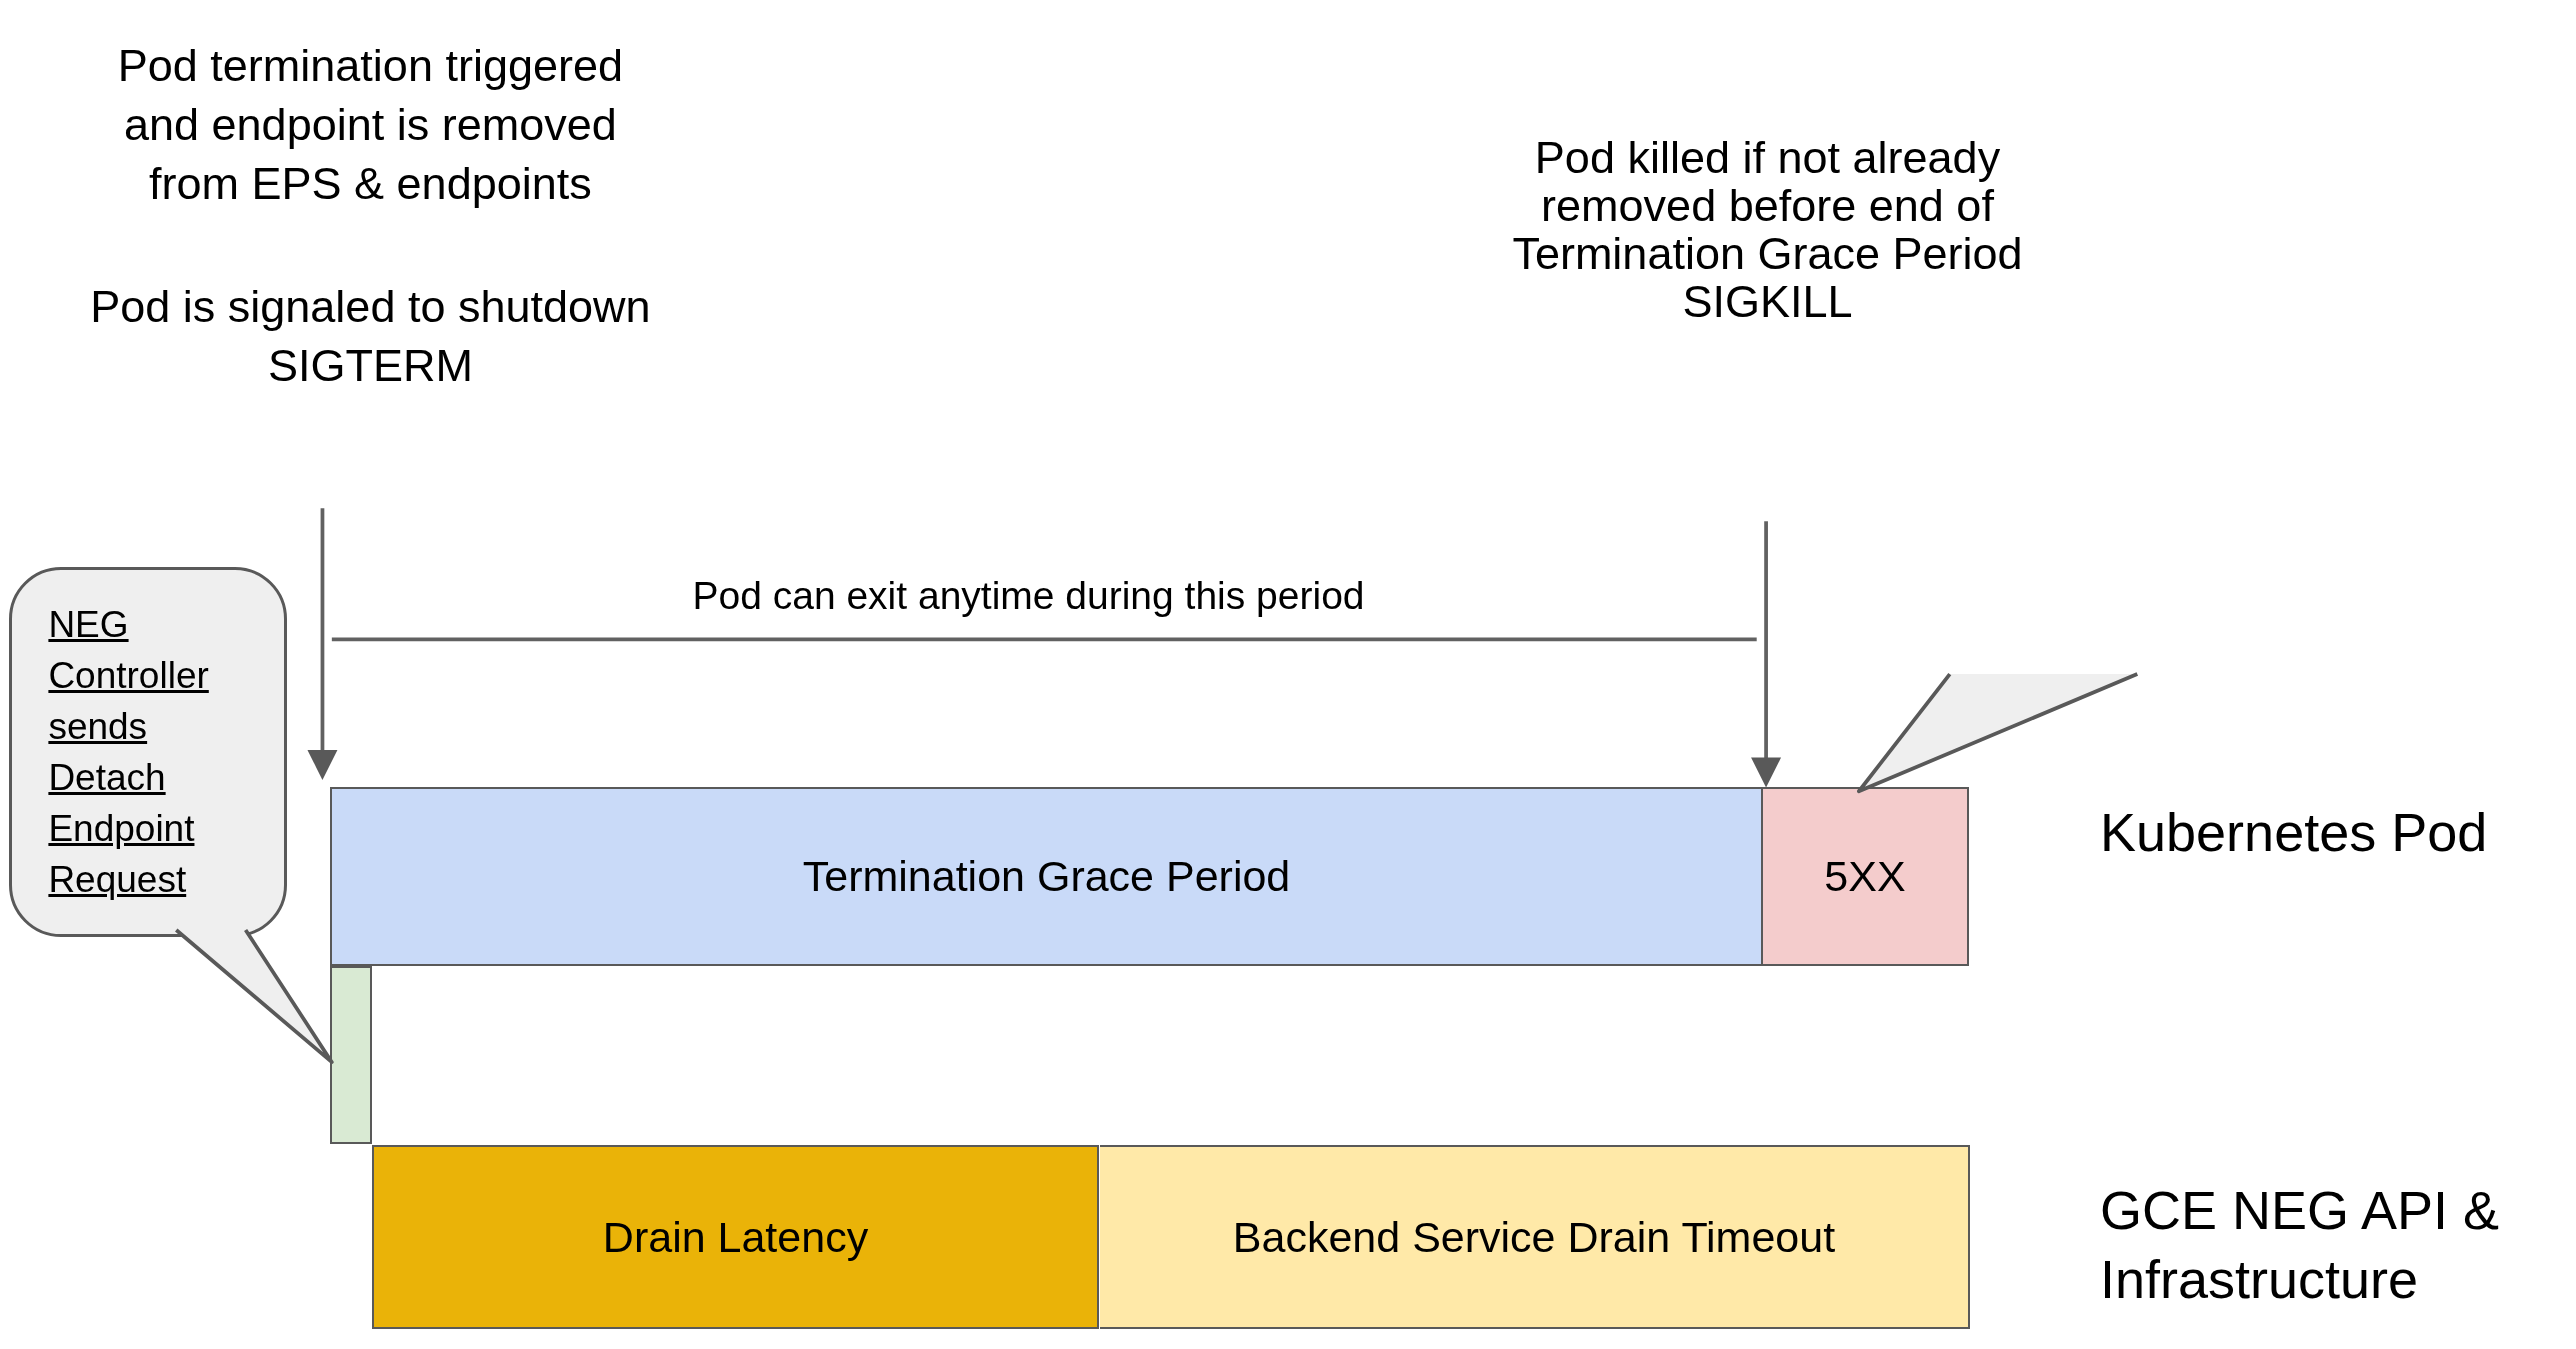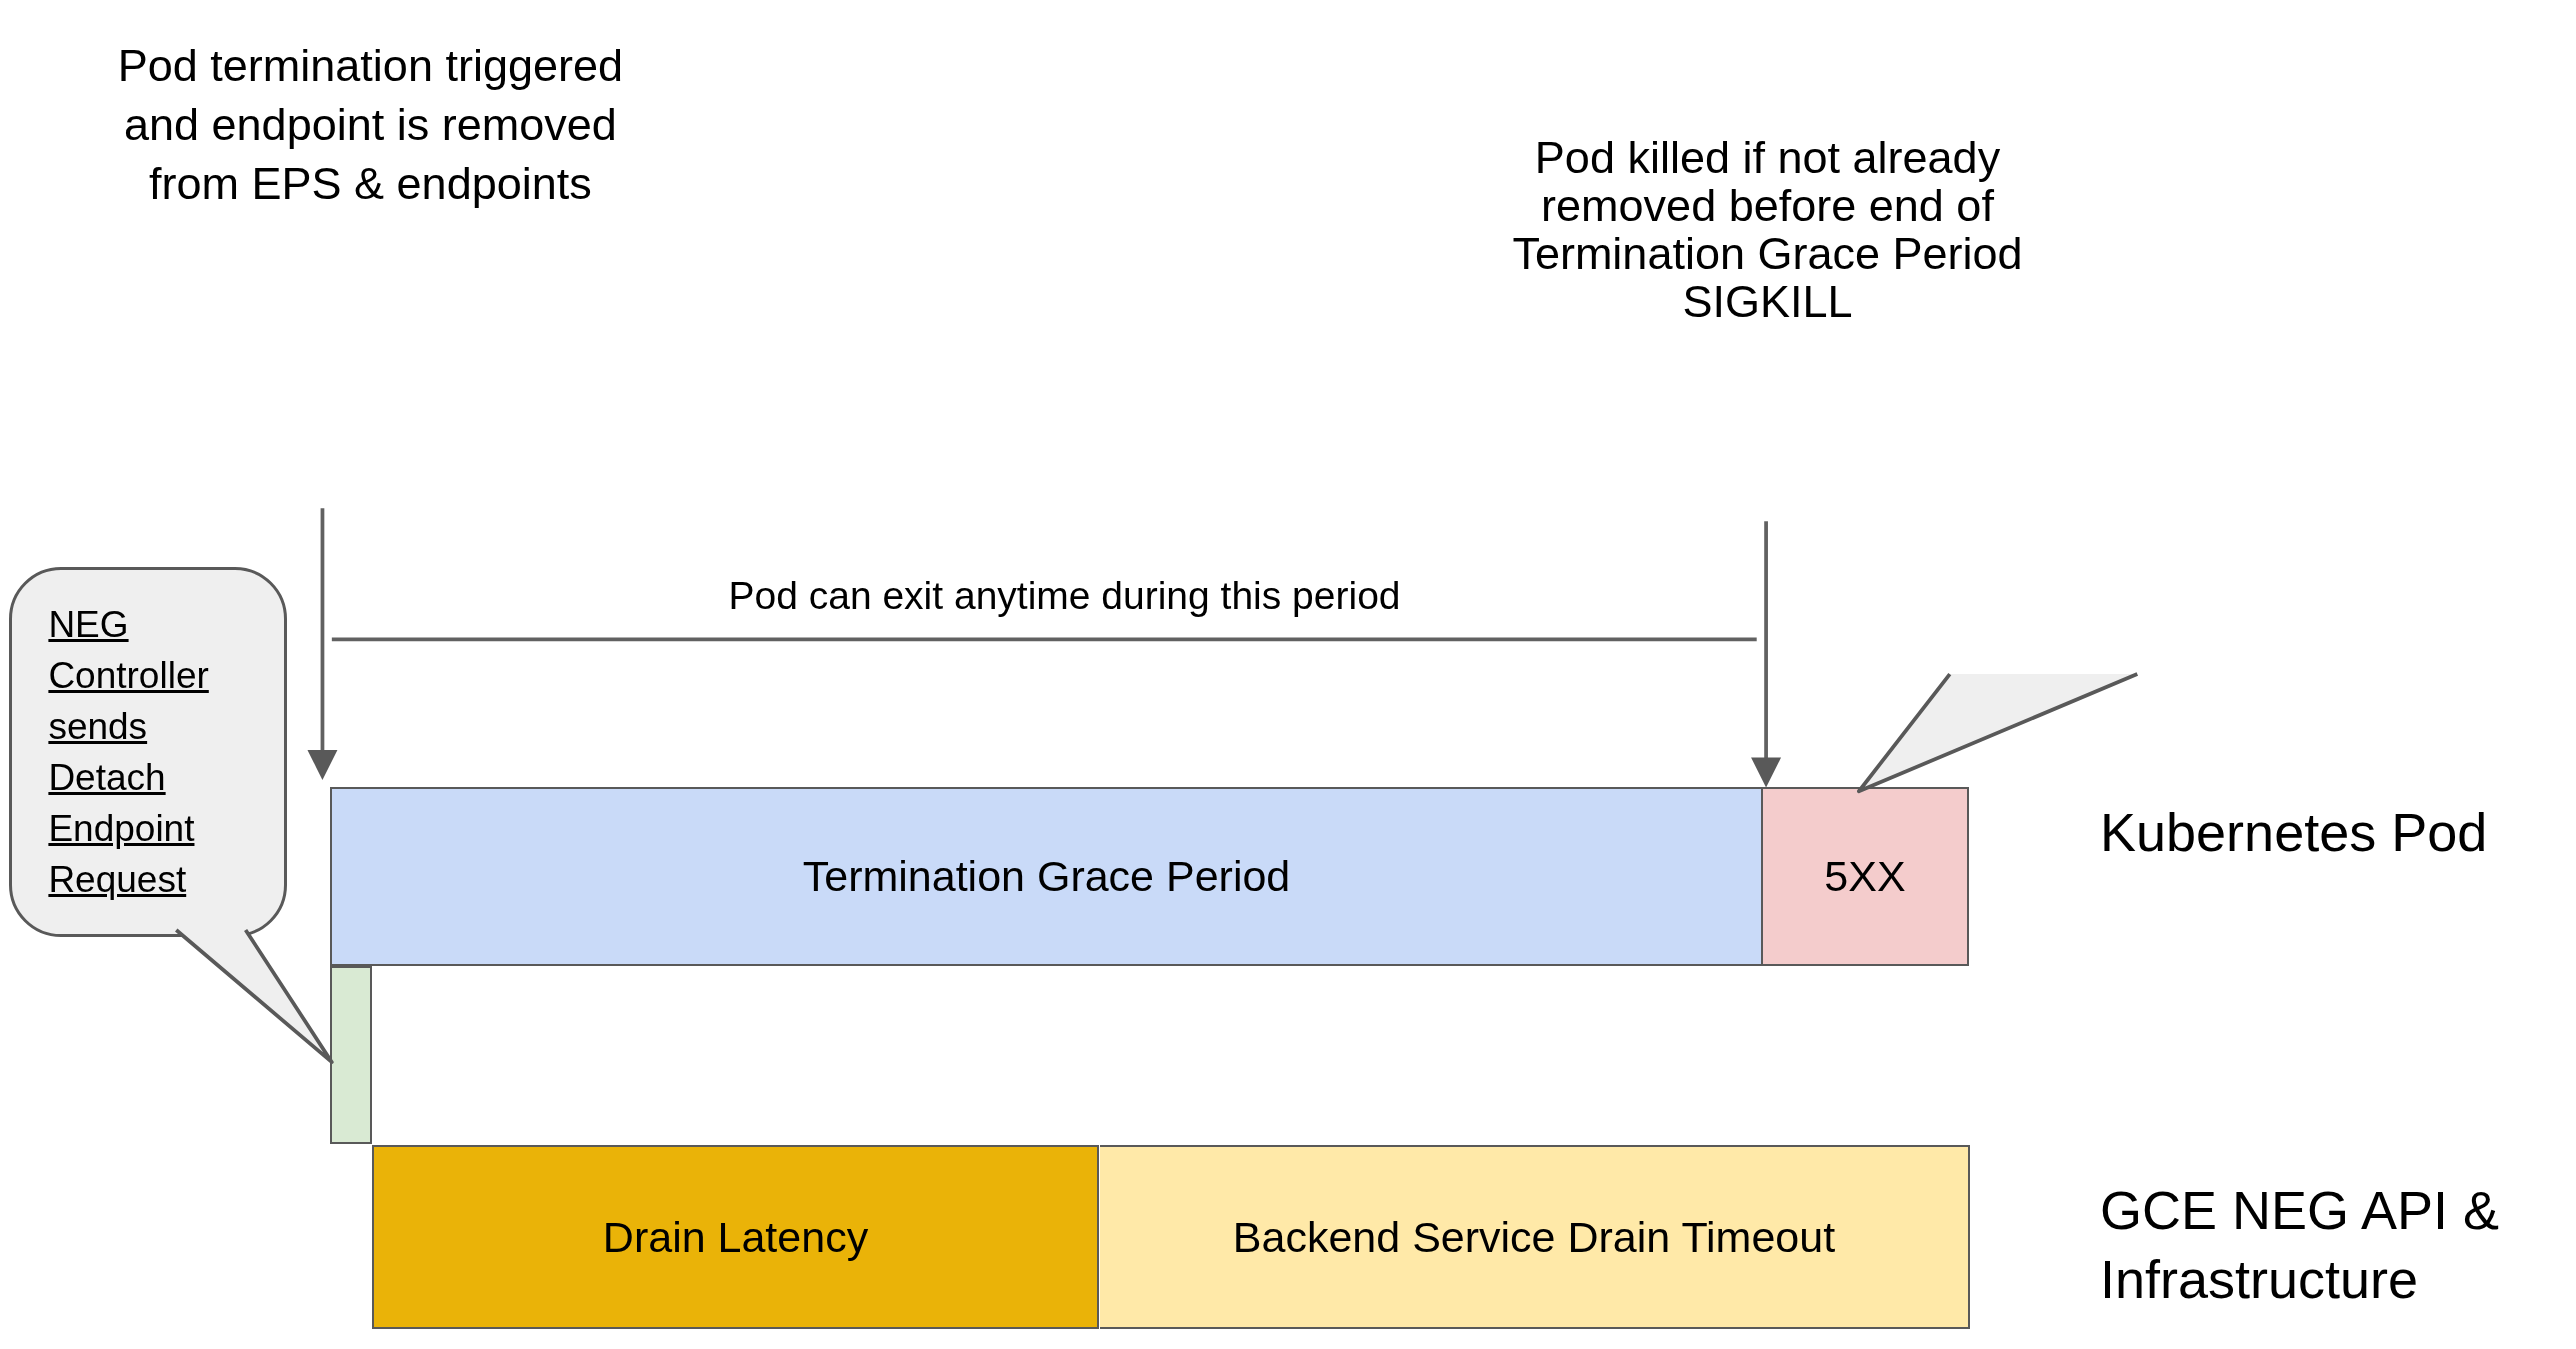--- a/index.html
+++ b/index.html
@@ -38,25 +38,27 @@
     <line x1="344" y1="542" x2="344" y2="804" stroke="#616161" stroke-width="4"></line>
     <path d="M 344 832 L 328 800 L 360 800 Z" fill="#595959"></path>
     <line x1="1884" y1="556" x2="1884" y2="812" stroke="#616161" stroke-width="4"></line>
     <path d="M 1884 840 L 1868 808 L 1900 808 Z" fill="#595959"></path>
     <line x1="354" y1="682" x2="1874" y2="682" stroke="#616161" stroke-width="4"></line>
   </svg>
 
   <div class="abs note" style="left:23.4px;top:36px;width:694px;">Pod termination triggered
 and endpoint is removed
 from EPS &amp; endpoints</div>
+  <div class="abs note" style="left:23.4px;top:277px;width:694px;">Pod is signaled to shutdown
+SIGTERM</div>
   <div class="abs note" style="left:1463px;top:134px;width:609px;line-height:48px;">Pod killed if not already
 removed before end of
 Termination Grace Period
 SIGKILL</div>
-  <div class="abs period-label" style="left:352px;top:567px;width:1425px;">Pod can exit anytime during this period</div>
+  <div class="abs period-label" style="left:316px;top:567px;width:1425px;">Pod can exit anytime during this period</div>
 
   <div class="abs bar" style="left: 330px; top: 787px; width: 1433px; height: 179px; background-color: rgb(201, 218, 248);">
     <span>Termination Grace Period</span>
   </div>
   <div class="abs bar no-left" style="left: 1763px; top: 787px; width: 206px; height: 179px; background-color: rgb(244, 204, 204);">
     <span>5XX</span>
   </div>
   <div class="abs bar" style="left: 330px; top: 966px; width: 42px; height: 178px; background-color: rgb(217, 234, 211);"></div>
   <div class="abs bar" style="left: 372px; top: 1145px; width: 727px; height: 184px; background-color: #eab308;">
     <span>Drain Latency</span>

